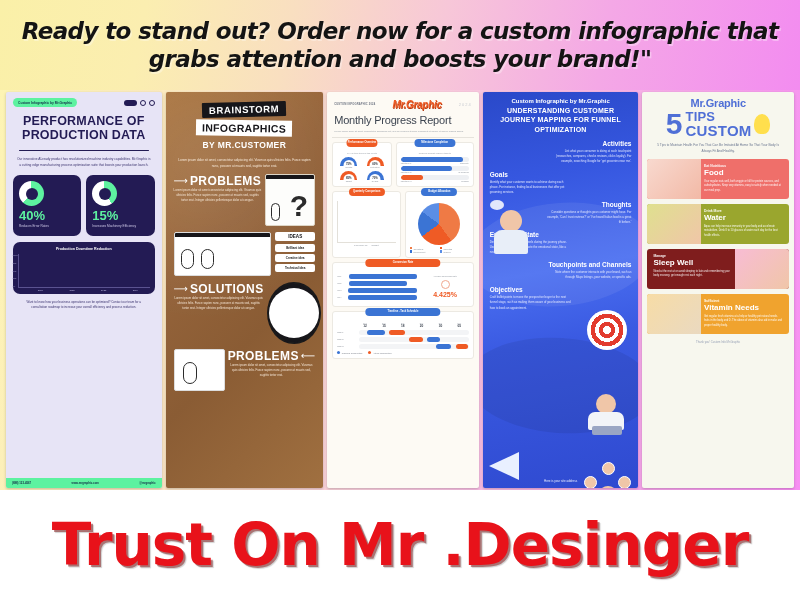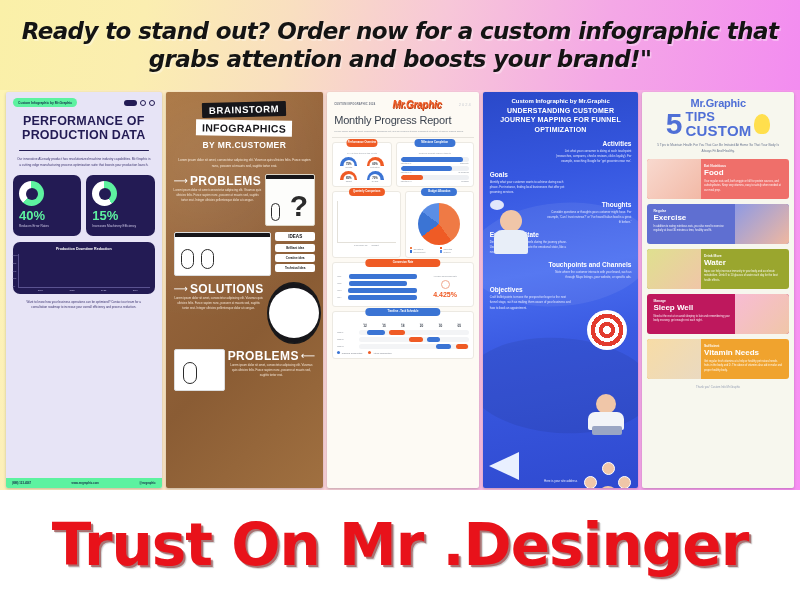--- a/index.html
+++ b/index.html
@@ -592,35 +592,29 @@
       </div>
       <div class="p5-sub">5 Tips to Maintain Health For You That Can Be Imitated At Home So That Your Body Is Always Fit And Healthy.</div>
 
       <div class="tip" style="background:#ef6f6a">
         <div class="tip-art" style="left:0;background:linear-gradient(135deg,#f8d9cf,#f2b9a6)"></div>
         <div class="tip-k">Eat Nutritious</div>
         <div class="tip-t">Food</div>
         <div class="tip-p">Your regular eats well, both veggie or full for protein sources, and carbohydrates. Keep very vitamins, easy to satisfy when needed at our meal prep.</div>
       </div>
 
-      <div class="tip r" style="background:#5f6fd1">
-        <div class="tip-art" style="right:0;background:linear-gradient(135deg,#8e9ae4,#f0b8a0)"></div>
-        <div class="tip-k">Regular</div>
-        <div class="tip-t">Exercise</div>
-        <div class="tip-p">In addition to eating nutritious eats, you also need to exercise regularly at least 30 minutes a time, healthy and fit.</div>
-      </div>
 
       <div class="tip" style="background:#9aa62e">
         <div class="tip-art" style="left:0;background:linear-gradient(135deg,#dfe08f,#f0c6a8)"></div>
         <div class="tip-k">Drink More</div>
         <div class="tip-t">Water</div>
         <div class="tip-p">Aqua can help increase immunity in your body and accelerate metabolism. Drink 8 to 10 glasses of water each day for the best health effects.</div>
       </div>
 
-      <div class="tip r" style="background:#be185d">
+      <div class="tip r" style="background:#7f1d1d">
         <div class="tip-art" style="right:0;background:linear-gradient(135deg,#f8bcd4,#f0c6a8)"></div>
         <div class="tip-k">Manage</div>
         <div class="tip-t">Sleep Well</div>
         <div class="tip-p">Need at the rest at or avoid sleeping to late and remembering your body recovery, get enough rest each night.</div>
       </div>
 
       <div class="tip" style="background:#f0a32e">
         <div class="tip-art" style="left:0;background:linear-gradient(135deg,#f7dca6,#ead9c0)"></div>
         <div class="tip-k">Sufficient</div>
         <div class="tip-t">Vitamin Needs</div>

